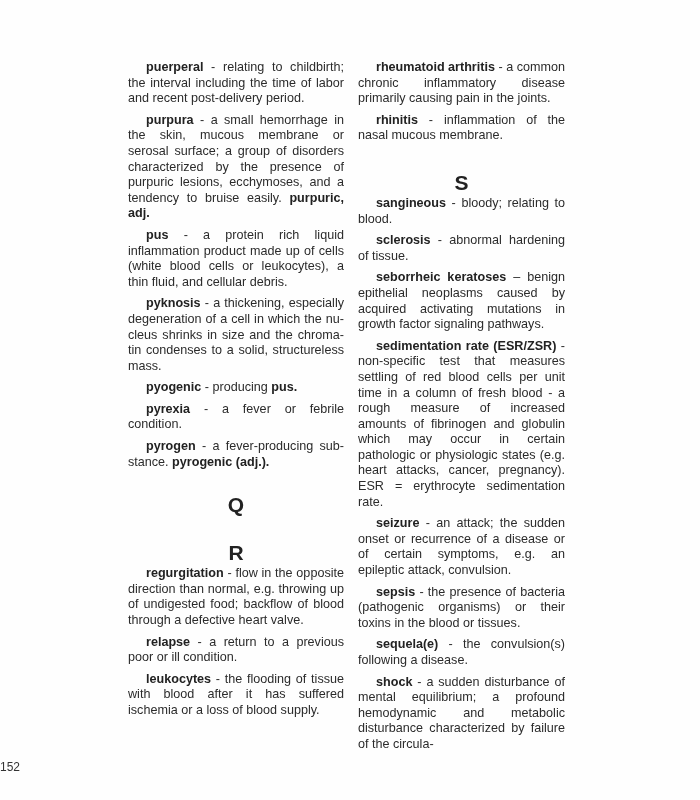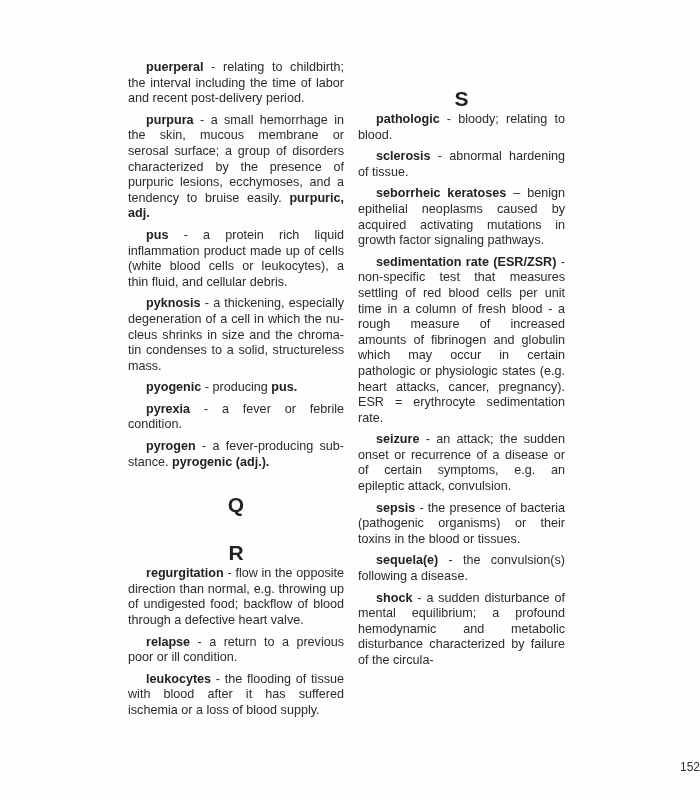--- a/index.html
+++ b/index.html
@@ -18,21 +18,21 @@
   .term { font-weight: bold; color: #222; }
   .xref { font-weight: bold; color: #222; }
   .letter {
     text-align: center; font-family: "Liberation Sans", sans-serif; font-weight: bold;
     font-size: 21px; line-height: 22px; color: #222; margin: 0 0 2px 0;
   }
   .letter-q { margin-top: 24px; }
   .letter-r { margin-top: 26px; }
   .letter-s { margin-top: 28px; }
   .page-number {
-    position: absolute; top: 760px; left: 0; width: 700px; text-align: right;
+    position: absolute; top: 760px; left: 0; width: 700px; text-align: left;
     font-family: "Liberation Sans", sans-serif; font-size: 12px; color: #333;
   }
 </style>
 </head>
 <body>
 
 <div class="page">
   <div class="col left">
     <div>
         <p class="entry"><span class="term">puerperal</span><span> - </span><span>relating to childbirth; the interval including the time of labor and recent post-delivery period.</span></p>
@@ -46,23 +46,27 @@
     <div class="letter letter-q">Q</div>
     <div class="letter letter-r">R</div>
     <div>
         <p class="entry"><span class="term">regurgitation</span><span> - </span><span>flow in the opposite direction than normal, e.g. throwing up of undigested food; backflow of blood through a defective heart valve.</span></p>
         <p class="entry"><span class="term">relapse</span><span> - </span><span>a return to a previous poor or ill condition.</span></p>
         <p class="entry"><span class="term">leukocytes</span><span> - </span><span>the flooding of tissue with blood after it has suffered ischemia or a loss of blood supply.</span></p>
       </div>
   </div>
 
   <div class="col right">
+    <div>
+        <p class="entry"><span class="term">rheumatoid arthritis</span><span> - </span><span>a common chronic inflammatory disease primarily causing pain in the joints.</span></p>
+        <p class="entry"><span class="term">rhinitis</span><span> - </span><span>inflammation of the nasal mucous membrane.</span></p>
+      </div>
     <div class="letter letter-s">S</div>
     <div>
-        <p class="entry"><span class="term">pathologic</span><span> - </span><span>bloody; relating to blood.</span></p>
+        <p class="entry"><span class="term">sangineous</span><span> - </span><span>bloody; relating to blood.</span></p>
         <p class="entry"><span class="term">sclerosis</span><span> - </span><span>abnormal hardening of tissue.</span></p>
         <p class="entry"><span class="term">seborrheic keratoses</span><span> – </span><span>benign ep­ithelial neoplasms caused by acquired activating mutations in growth factor signaling pathways.</span></p>
         <p class="entry"><span class="term">sedimentation rate (ESR/ZSR)</span><span> - </span><span>non-specific test that measures settling of red blood cells per unit time in a col­umn of fresh blood - a rough measure of increased amounts of fibrinogen and globulin which may occur in certain pathologic or physiologic states (e.g. heart attacks, cancer, pregnancy). ESR = erythrocyte sedimentation rate.</span></p>
         <p class="entry"><span class="term">seizure</span><span> - </span><span>an attack; the sudden on­set or recurrence of a disease or of cer­tain symptoms, e.g. an epileptic attack, convulsion.</span></p>
         <p class="entry"><span class="term">sepsis</span><span> - </span><span>the presence of bacteria (pathogenic organisms) or their toxins in the blood or tissues.</span></p>
         <p class="entry"><span class="term">sequela(e)</span><span> - </span><span>the convulsion(s) fol­lowing a disease.</span></p>
         <p class="entry"><span class="term">shock</span><span> - </span><span>a sudden disturbance of mental equilibrium; a profound hemo­dynamic and metabolic disturbance characterized by failure of the circula-</span></p>
       </div>
   </div>
 

